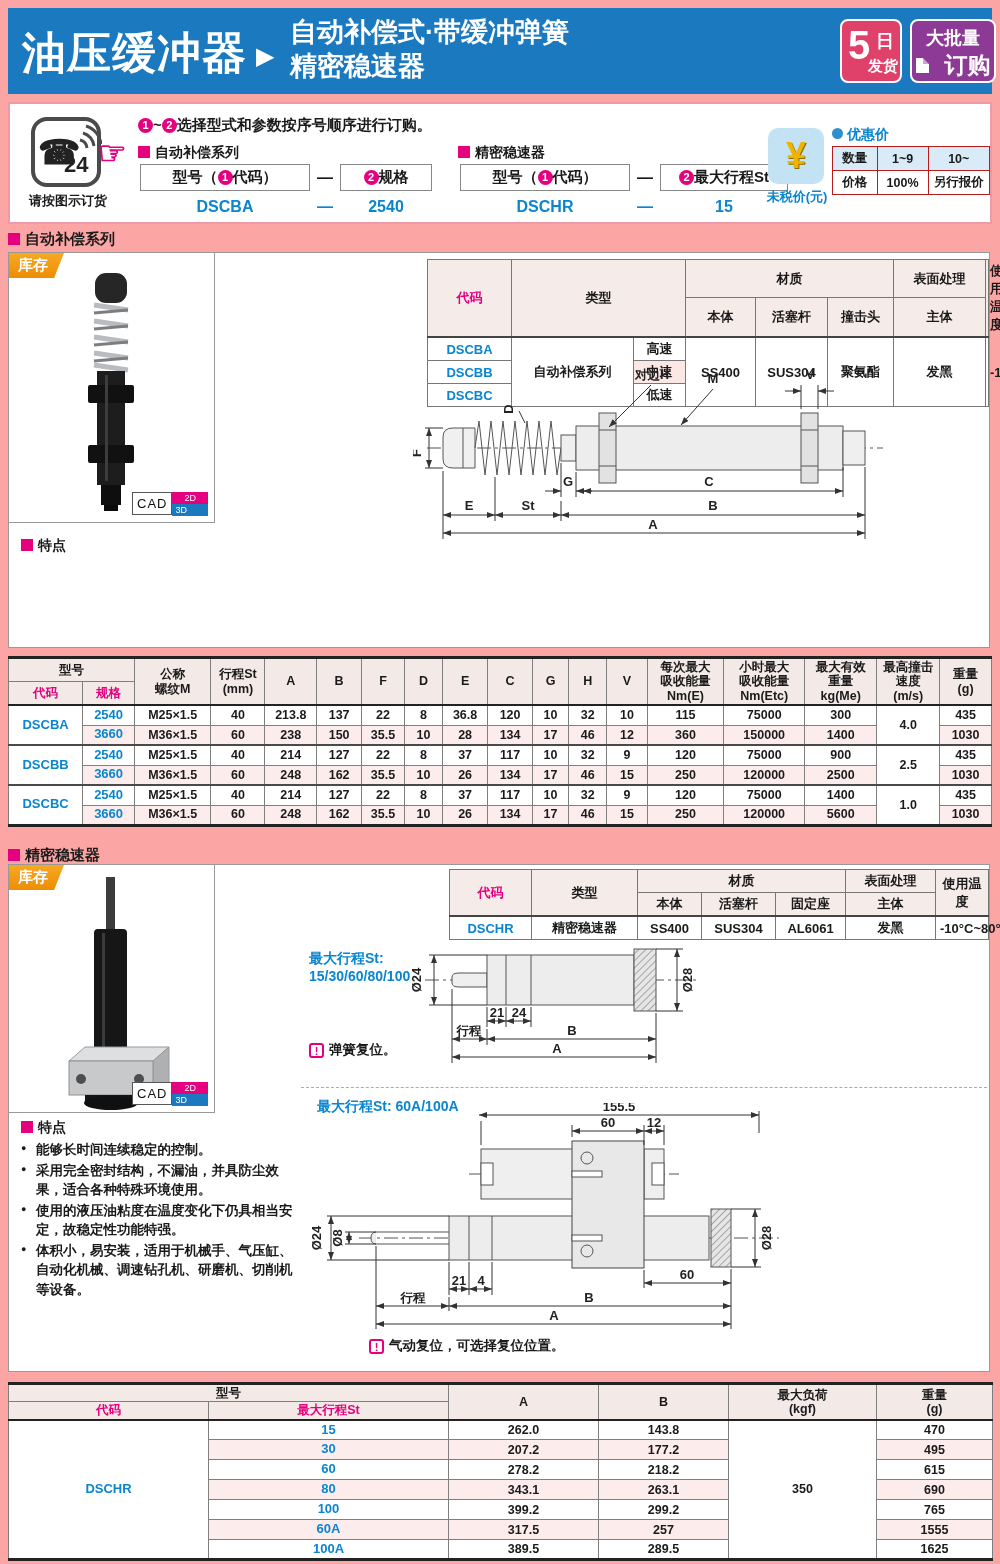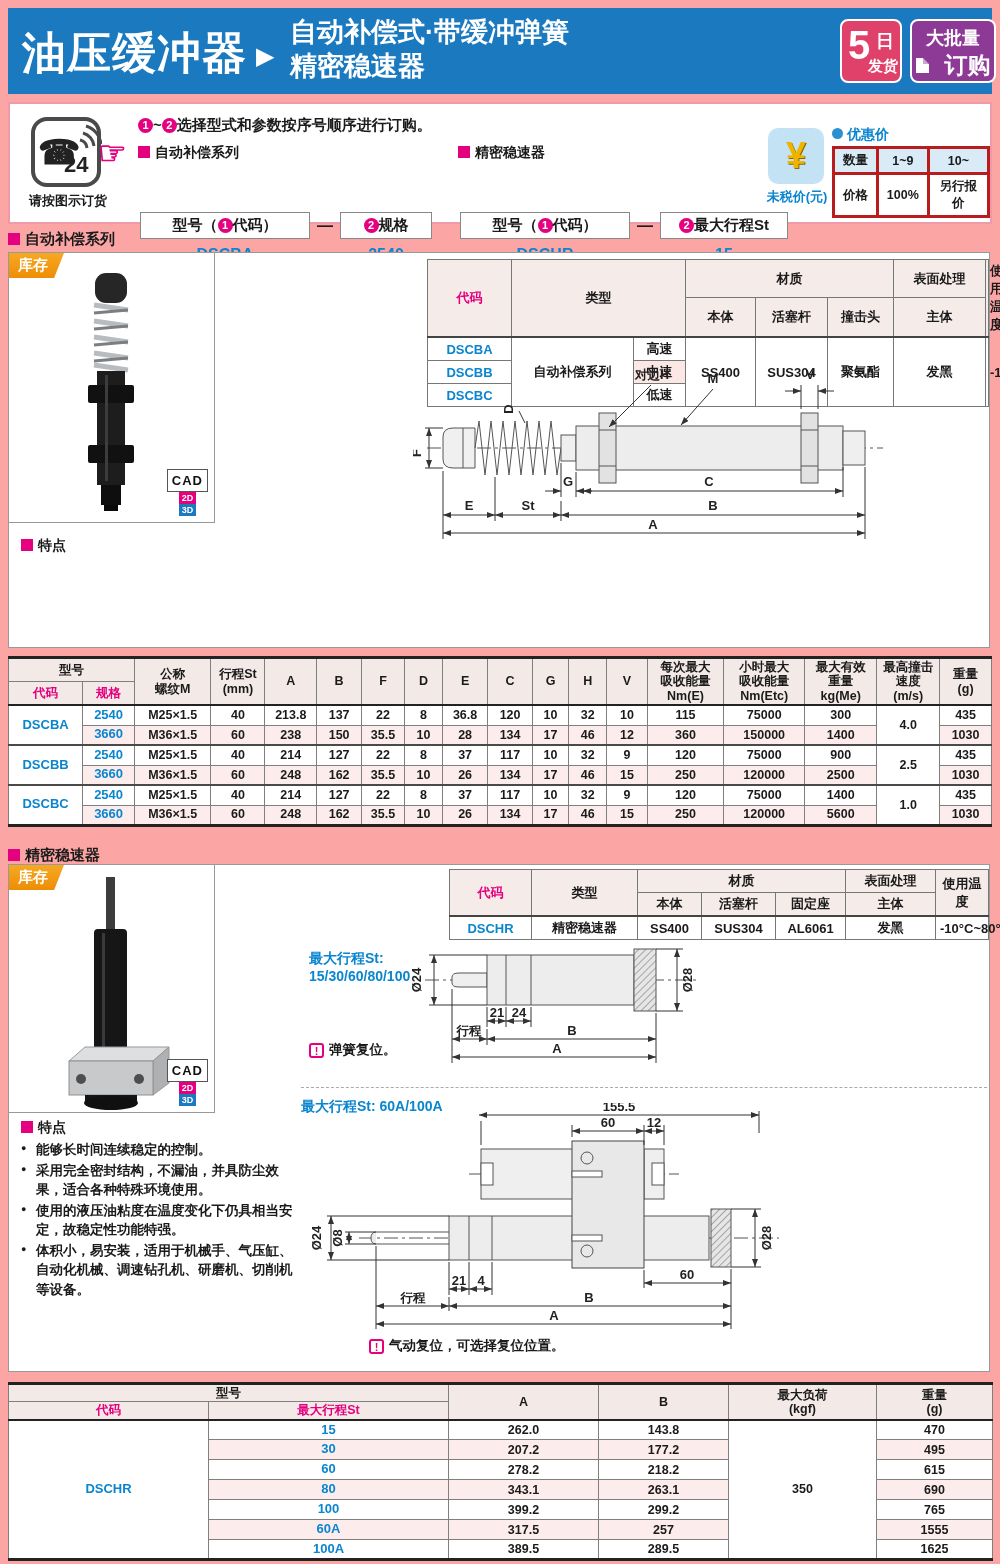--- a/index.html
+++ b/index.html
@@ -25,41 +25,41 @@
   .doc-ico::after { content:""; position:absolute; right:0; top:0; border:3px solid #8d3996; border-left-color:#cfa3d4; border-bottom-color:#cfa3d4; }
 
   
   .order-box { left:8px; top:102px; width:984px; height:122px; border:2px solid #ef9aa9; background:#fff; }
   .phone-cap { left:10px; top:88px; width:96px; text-align:center; font-size:13px; font-weight:bold; }
   .hand { left:88px; top:30px; font-size:32px; color:#e4007f; font-weight:bold; }
   .num-c { display:inline-block; width:15px; height:15px; line-height:15px; border-radius:50%; background:#e4007f; color:#fff; font-size:11px; font-weight:bold; text-align:center; vertical-align:1px; }
   .seq-line { left:128px; top:12px; font-size:15px; font-weight:bold; }
   .series-label { font-size:14px; font-weight:bold; }
   .sq { display:inline-block; width:12px; height:12px; background:#e4007f; vertical-align:-1px; margin-right:5px; }
-  .order-row { display:flex; align-items:center;margin-top:48px; }
+  .order-row { display:flex; align-items:center; }
   .obox { border:1px solid #888; text-align:center; font-size:15px; font-weight:bold; padding:3px 0; background:#fff; }
   .odash { width:30px; text-align:center; font-weight:bold; font-size:16px; }
   .oex { font-size:16px; font-weight:bold; color:#0a85cf; text-align:center; }
   .yen-ico { left:758px; top:24px; width:56px; height:56px; background:#c3e3f5; border-radius:10px; text-align:center; line-height:56px; font-size:36px; font-weight:bold; color:#f0b400; text-shadow:1px 1px 0 #8a6d00; }
   .yen-cap { left:744px; top:84px; width:86px; text-align:center; color:#0a85cf; font-weight:bold; font-size:13px; }
   .promo-title { left:822px; top:22px; color:#0a85cf; font-weight:bold; font-size:14px; }
   .dot-b { display:inline-block; width:11px; height:11px; border-radius:50%; background:#2b8fd0; margin-right:4px; }
   table.promo { left:822px; top:42px; border-collapse:collapse; font-size:12.5px; font-weight:bold; }
-  table.promo td { border:3px solid #b91c1c; padding:3px 5px; text-align:center; }
+  table.promo td { border:1px solid #b91c1c; padding:3px 5px; text-align:center; }
   table.promo tr.hd td { background:#d8ebf7; }
 
   
   .sec-title { font-size:15px; font-weight:bold; }
   .sec-box { border:1px solid #999; background:#fff; }
   .prod-box { left:0; top:0; width:206px; border-right:1px solid #999; border-bottom:1px solid #999; background:#fff; }
   .stock { position:absolute; left:0; top:0; background:linear-gradient(#f7a823,#ee8d06); color:#fff; font-weight:bold; font-size:15px; padding:3px 16px 3px 9px; clip-path:polygon(0 0,100% 0,82% 100%,0 100%); }
-  .cad { position:absolute; right:6px; bottom:6px; display:flex; align-items:center; font-weight:bold;flex-direction:column; }
+  .cad { position:absolute; right:6px; bottom:6px; display:flex; align-items:flex-start; font-weight:normal; }
   .cad .cadtxt { border:1px solid #555; background:#fff; color:#111; font-size:13px; padding:3px 4px; letter-spacing:1px; }
   .cad .stack { display:flex; flex-direction:column; }
-  .cad .d2 { background:#e4007f; color:#fff; font-size:9px; padding:0 3px; line-height:12px; }
+  .cad .d2 { background:#e4007f; color:#fff; font-size:9px; padding:0 12px; line-height:12px; }
   .cad .d3 { background:#1b7abf; color:#fff; font-size:9px; padding:0 3px; line-height:12px; }
 
   
   table.spec { border-collapse:collapse; font-size:13px; font-weight:bold; table-layout:fixed; }
   table.spec th, table.spec td { border:1px solid #777; text-align:center; padding:2px 4px; }
   table.spec thead th { background:#f5ebe8; }
   table.spec { border:1px solid #444; }
   table.spec thead { border-bottom:2px solid #444; }
   td.pinkc { background:#fbe7e4; }
 
@@ -614,21 +614,21 @@
       <text class="dim" x="165" y="102" text-anchor="middle">B</text>
       <text class="dim" x="150" y="120" text-anchor="middle">A</text>
     </svg>
     <div class="abs note" style="left:300px;top:176px">
       <span class="note-ico">!</span>
         <span>弹簧复位。</span>
     </div>
 
     <div class="abs dash-div" style="left:292px;top:222px;width:686px"></div>
 
-    <div class="abs blue-lbl" style="left:292px;top:232px">最大行程St: 60A/100A</div>
+    <div class="abs blue-lbl" style="left:308px;top:232px">最大行程St: 60A/100A</div>
     <svg class="abs" style="left:300px;top:238px" width="690" height="230" viewBox="0 0 690 230">
       <defs>
         <marker id="arC" orient="auto-start-reverse" markerWidth="9" markerHeight="8" refX="8" refY="3">
             <path d="M0,0L8,3L0,6Z" fill="#333"></path>
           </marker>
         <pattern id="knC" width="5" height="5" patternUnits="userSpaceOnUse" patternTransform="rotate(45)">
             <rect width="5" height="5" fill="#e6e6e6"></rect>
             <line x1="0" y1="0" x2="0" y2="5" stroke="#888" stroke-width="1.4"></line>
           </pattern>
       </defs>

